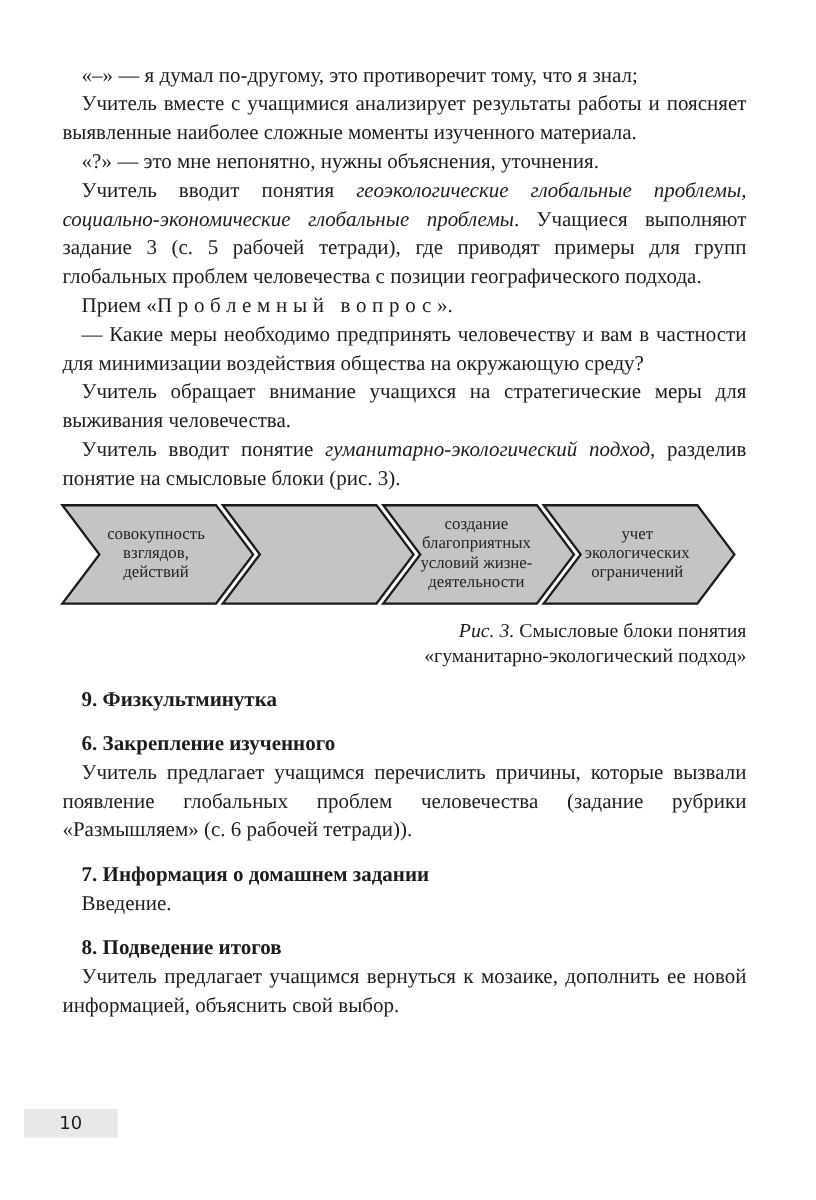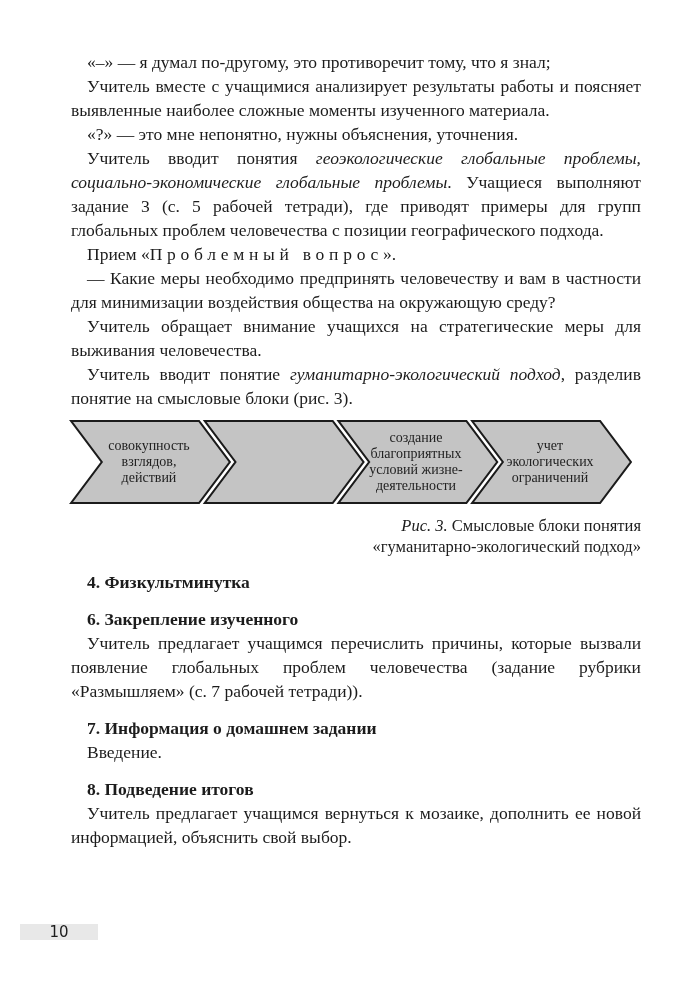--- a/index.html
+++ b/index.html
@@ -6,21 +6,21 @@
   body {
     width: 680px; height: 1000px;
     background: #ffffff;
     font-family: "Liberation Serif", serif;
     color: #1c1c1c;
     position: relative;
     overflow: hidden;
   }
   .text-col {
     position: absolute;
-    left: 71px; top: 50px;
+    left: 52px; top: 50px;
     width: 570px;
   }
   p.body-par {
     margin: 0;
     font-size: 17.5px;
     line-height: 24px;
     text-align: justify;
     text-indent: 16px;
   }
   .italic { font-style: italic; }
@@ -66,21 +66,21 @@
   .fig-caption {
     margin: 11px 0 6px 0;
     text-align: right;
     font-size: 16.5px;
     line-height: 21px;
   }
   
   .page-num-badge {
     position: absolute;
     left: 20px; top: 924px;
-    width: 78px; height: 16px;
+    width: 78px; height: 24px;
     background: #e8e8e8;
     display: flex; align-items: center; justify-content: center;
     font-family: "DejaVu Sans", sans-serif;
     font-size: 15px;
     color: #1c1c1c;
   }
 </style>
 </head>
 <body>
 
@@ -119,24 +119,24 @@
     <div class="flow-label b4">учет
 экологических
 ограничений</div>
   </div>
 
   <div class="fig-caption">
     <span class="italic">Рис. 3.</span><span> Смысловые блоки понятия</span><br>
     <span>«гуманитарно-экологический подход»</span>
   </div>
 
-  <h3 class="sec-heading">4. Физкультминутка</h3>
+  <h3 class="sec-heading">9. Физкультминутка</h3>
 
   <h3 class="sec-heading">6. Закрепление изученного</h3>
-  <p class="body-par">Учитель предлагает учащимся перечислить причины, которые вызвали появление глобальных проблем человечества (задание рубрики «Размышляем» (с. 7 рабочей тетради)).</p>
+  <p class="body-par">Учитель предлагает учащимся перечислить причины, которые вызвали появление глобальных проблем человечества (задание рубрики «Размышляем» (с. 6 рабочей тетради)).</p>
 
   <h3 class="sec-heading">7. Информация о домашнем задании</h3>
   <p class="body-par">Введение.</p>
 
   <h3 class="sec-heading">8. Подведение итогов</h3>
   <p class="body-par">Учитель предлагает учащимся вернуться к мозаике, дополнить ее новой информацией, объяснить свой выбор.</p>
 
 </div>
 
 <div class="page-num-badge">

